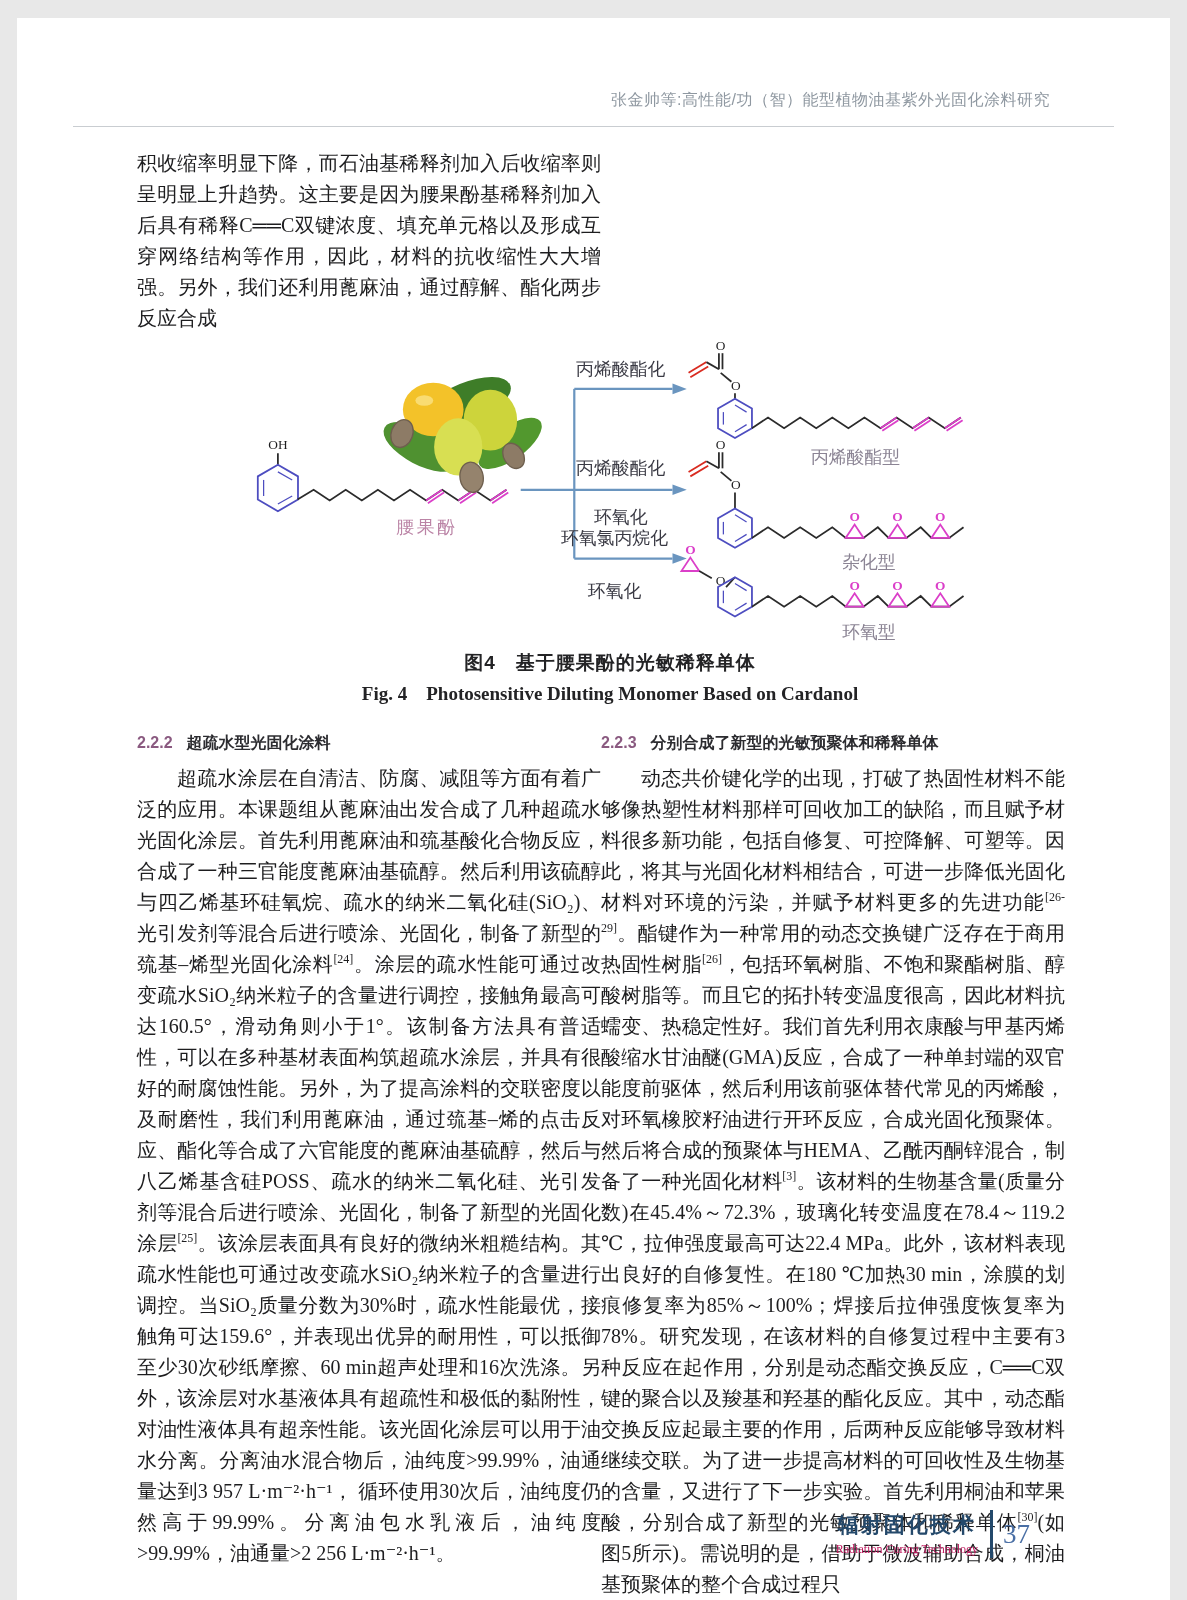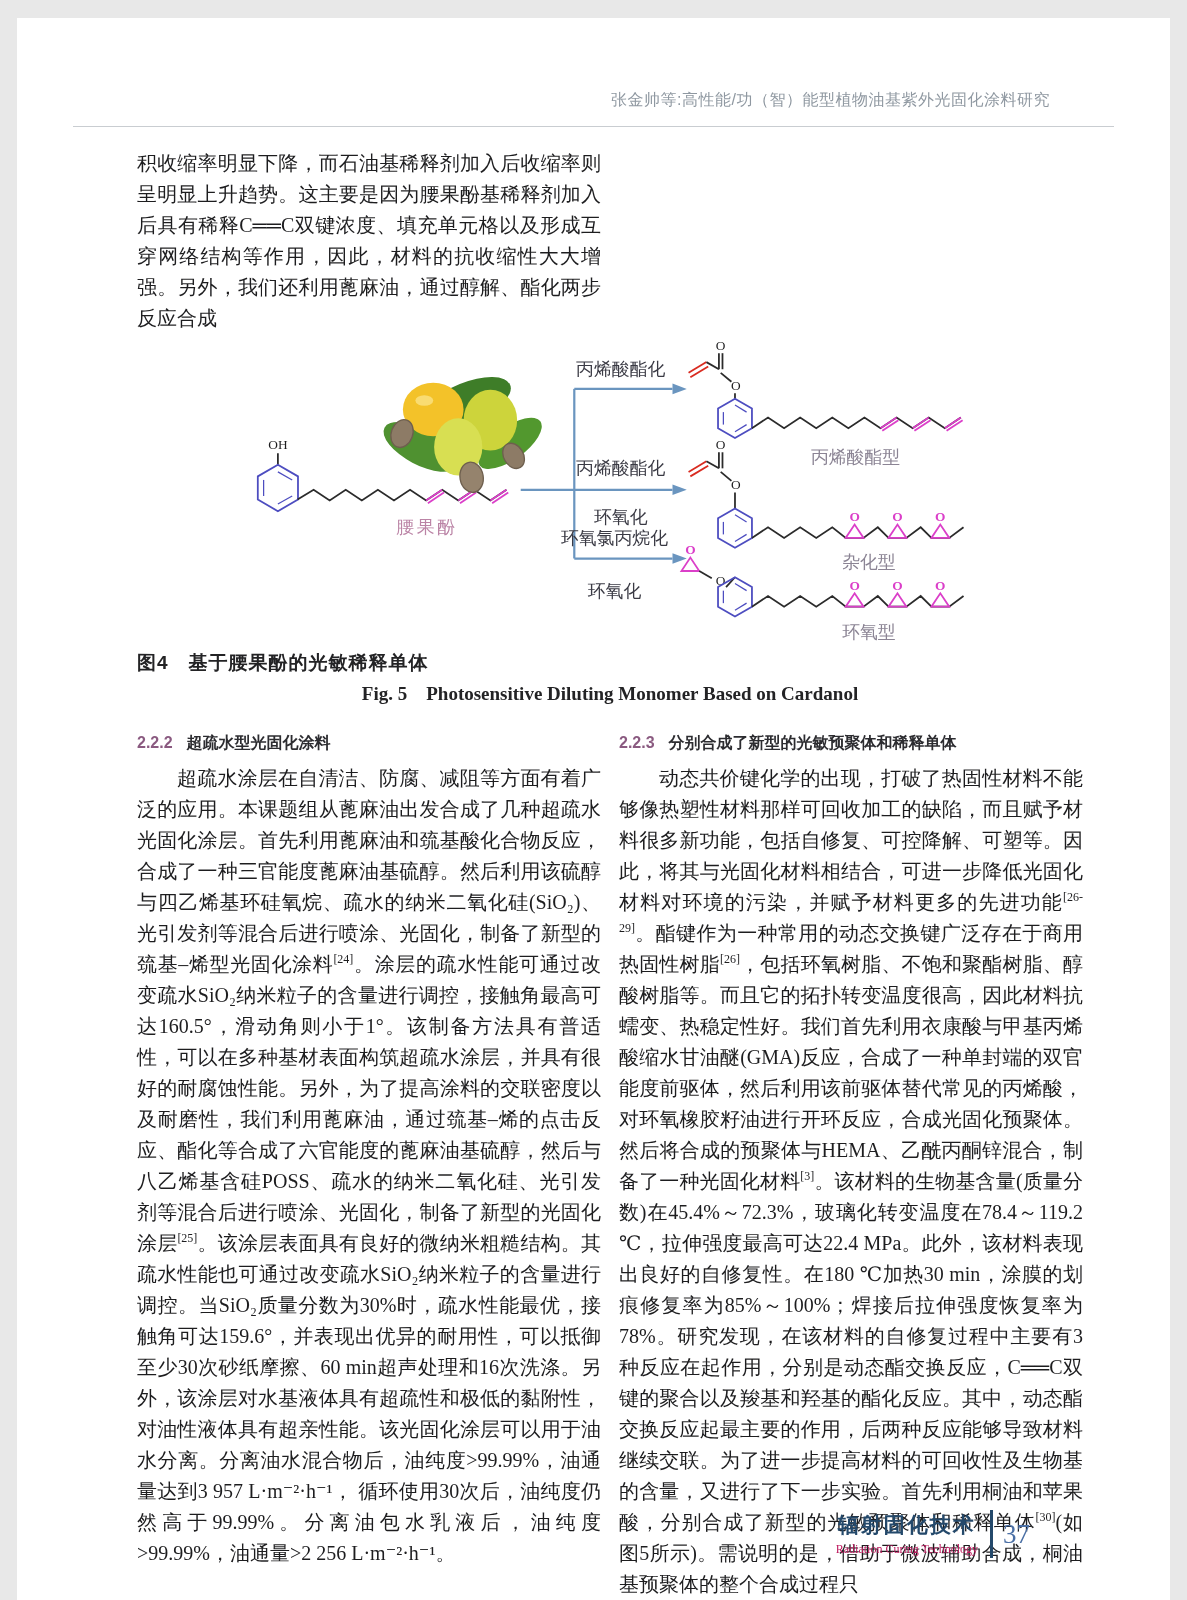--- a/index.html
+++ b/index.html
@@ -2,28 +2,28 @@
 <html style="--header-gray: #8f98a1; --heading-purple: #8a5a80; --footer-blue: #24496b; --pagenum-blue: #4a6fa5; --ring-blue: #4d4dc0; --bond-magenta: #db3fc9; --bond-red: #d92b20; --arrow-blue: #6a95bf; --label-gray: #8b8494; --label-pink: #bb84a6;"><head>
 <meta charset="utf-8">
 <style>
   html,body{margin:0;padding:0;background:#e8e8e8;}
   .page{position:relative;width:1153px;height:1600px;background:#ffffff;margin:18px auto;overflow:hidden;
         font-family:"Liberation Serif","DejaVu Serif",serif;color:#1d1d1f;}
   .running-head{position:absolute;top:72px;right:120px;font-size:16px;color:var(--header-gray);
         font-family:"Liberation Sans",sans-serif;letter-spacing:.5px;}
   .head-rule{position:absolute;top:108px;left:56px;right:56px;border-top:1px solid #c9cdd1;}
   .content{position:absolute;top:130px;left:120px;width:946px;}
-  .two-col{display:flex;gap:18px;}
+  .two-col{display:flex;}
   .col{width:464px;}
   .par{margin:0;font-size:20px;line-height:31px;text-align:justify;}
   .par sup{font-size:12px;line-height:0;}
   .indent{text-indent:2em;}
   .fig-wrap{margin-top:4px;}
   .fig-svg{display:block;margin:0 auto;width:920px;height:308px;}
-  .fig-cap-zh{margin-top:4px;text-align:left;font-family:"Liberation Sans",sans-serif;
+  .fig-cap-zh{margin-top:4px;text-align:center;font-family:"Liberation Sans",sans-serif;
         font-weight:bold;font-size:19px;color:#232325;letter-spacing:1px;}
   .fig-cap-en{margin-top:5px;text-align:center;font-family:"Liberation Serif",serif;
         font-weight:bold;font-size:19px;color:#232325;}
   .sections{margin-top:26px;}
   .sec-head{font-family:"Liberation Sans",sans-serif;font-size:16px;margin:0 0 9px 0;color:#2c2c30;}
   .sec-num{color:var(--heading-purple);margin-right:14px;}
   .footer{position:absolute;top:1492px;right:140px;display:flex;align-items:center;}
   .f-zh{font-family:"Liberation Sans",sans-serif;font-weight:bold;font-size:21px;color:var(--footer-blue);
         letter-spacing:2px;text-align:center;}
   .f-en{font-family:"Liberation Serif",serif;font-size:12px;color:#be185d;margin-top:3px;text-align:right;}
@@ -168,21 +168,21 @@
             <text class="atom-m" x="734" y="282">O</text>
           <path class="mag" d="M772,301 L792,301 L782,286 Z"></path>
             <text class="atom-m" x="782" y="282">O</text>
           <path class="mag" d="M820,301 L840,301 L830,286 Z"></path>
             <text class="atom-m" x="830" y="282">O</text>
           <text class="prod-label" x="750" y="336">环氧型</text>
         </g>
       </svg>
 
       <div class="fig-cap-zh">图4　基于腰果酚的光敏稀释单体</div>
-      <div class="fig-cap-en">Fig. 5　Photosensitive Diluting Monomer Based on Cardanol</div>
+      <div class="fig-cap-en">Fig. 4　Photosensitive Diluting Monomer Based on Cardanol</div>
     </div>
 
     <div class="two-col sections">
       <div class="col">
         <h3 class="sec-head"><span class="sec-num">2.2.2</span><span>超疏水型光固化涂料</span></h3>
         <p class="par indent"><span>超疏水涂层在自清洁、防腐、减阻等方面有着广泛的应用。本课题组从蓖麻油出发合成了几种超疏水光固化涂层。首先利用蓖麻油和巯基酸化合物反应，合成了一种三官能度蓖麻油基硫醇。然后利用该硫醇与四乙烯基环硅氧烷、疏水的纳米二氧化硅(SiO₂)、光引发剂等混合后进行喷涂、光固化，制备了新型的巯基–烯型光固化涂料</span><sup>[24]</sup><span>。涂层的疏水性能可通过改变疏水SiO₂纳米粒子的含量进行调控，接触角最高可达160.5°，滑动角则小于1°。该制备方法具有普适性，可以在多种基材表面构筑超疏水涂层，并具有很好的耐腐蚀性能。另外，为了提高涂料的交联密度以及耐磨性，我们利用蓖麻油，通过巯基–烯的点击反应、酯化等合成了六官能度的蓖麻油基硫醇，然后与八乙烯基含硅POSS、疏水的纳米二氧化硅、光引发剂等混合后进行喷涂、光固化，制备了新型的光固化涂层</span><sup>[25]</sup><span>。该涂层表面具有良好的微纳米粗糙结构。其疏水性能也可通过改变疏水SiO₂纳米粒子的含量进行调控。当SiO₂质量分数为30%时，疏水性能最优，接触角可达159.6°，并表现出优异的耐用性，可以抵御至少30次砂纸摩擦、60 min超声处理和16次洗涤。另外，该涂层对水基液体具有超疏性和极低的黏附性，对油性液体具有超亲性能。该光固化涂层可以用于油水分离。分离油水混合物后，油纯度&gt;99.99%，油通量达到3 957 L·m⁻²·h⁻¹，  循环使用30次后，油纯度仍然高于99.99%。分离油包水乳液后，油纯度&gt;99.99%，油通量&gt;2 256 L·m⁻²·h⁻¹。</span></p>
       </div>
       <div class="col">
         <h3 class="sec-head"><span class="sec-num">2.2.3</span><span>分别合成了新型的光敏预聚体和稀释单体</span></h3>
         <p class="par indent"><span>动态共价键化学的出现，打破了热固性材料不能够像热塑性材料那样可回收加工的缺陷，而且赋予材料很多新功能，包括自修复、可控降解、可塑等。因此，将其与光固化材料相结合，可进一步降低光固化材料对环境的污染，并赋予材料更多的先进功能</span><sup>[26-29]</sup><span>。酯键作为一种常用的动态交换键广泛存在于商用热固性树脂</span><sup>[26]</sup><span>，包括环氧树脂、不饱和聚酯树脂、醇酸树脂等。而且它的拓扑转变温度很高，因此材料抗蠕变、热稳定性好。我们首先利用衣康酸与甲基丙烯酸缩水甘油醚(GMA)反应，合成了一种单封端的双官能度前驱体，然后利用该前驱体替代常见的丙烯酸，对环氧橡胶籽油进行开环反应，合成光固化预聚体。然后将合成的预聚体与HEMA、乙酰丙酮锌混合，制备了一种光固化材料</span><sup>[3]</sup><span>。该材料的生物基含量(质量分数)在45.4%～72.3%，玻璃化转变温度在78.4～119.2 ℃，拉伸强度最高可达22.4 MPa。此外，该材料表现出良好的自修复性。在180 ℃加热30 min，涂膜的划痕修复率为85%～100%；焊接后拉伸强度恢复率为78%。研究发现，在该材料的自修复过程中主要有3种反应在起作用，分别是动态酯交换反应，C══C双键的聚合以及羧基和羟基的酯化反应。其中，动态酯交换反应起最主要的作用，后两种反应能够导致材料继续交联。为了进一步提高材料的可回收性及生物基的含量，又进行了下一步实验。首先利用桐油和苹果酸，分别合成了新型的光敏预聚体和稀释单体</span><sup>[30]</sup><span>(如图5所示)。需说明的是，借助于微波辅助合成，桐油基预聚体的整个合成过程只</span></p>

